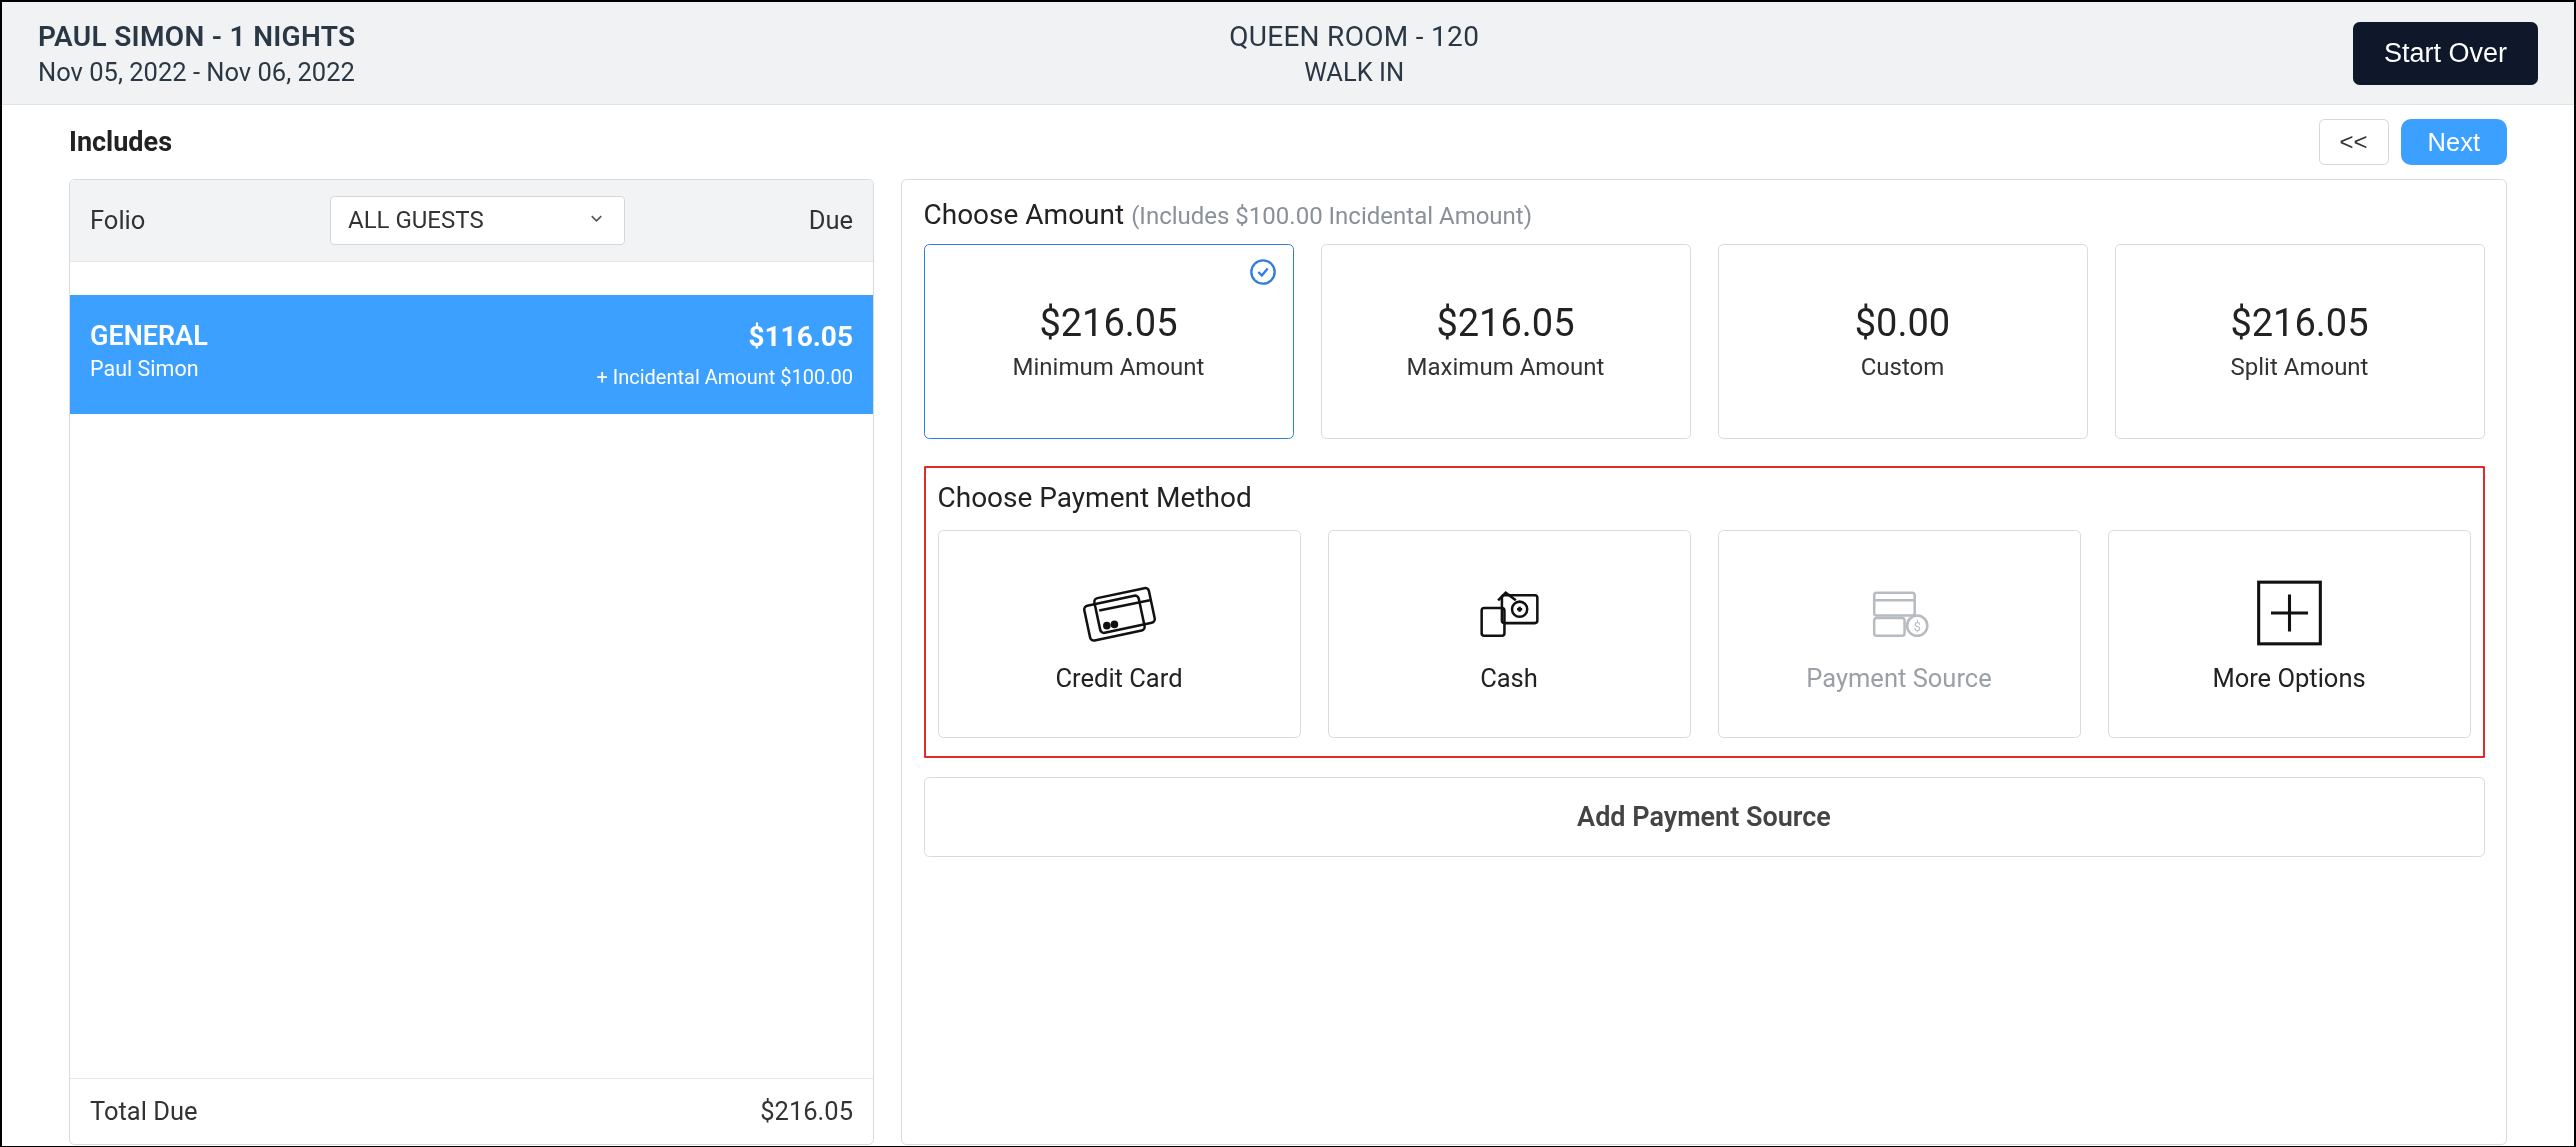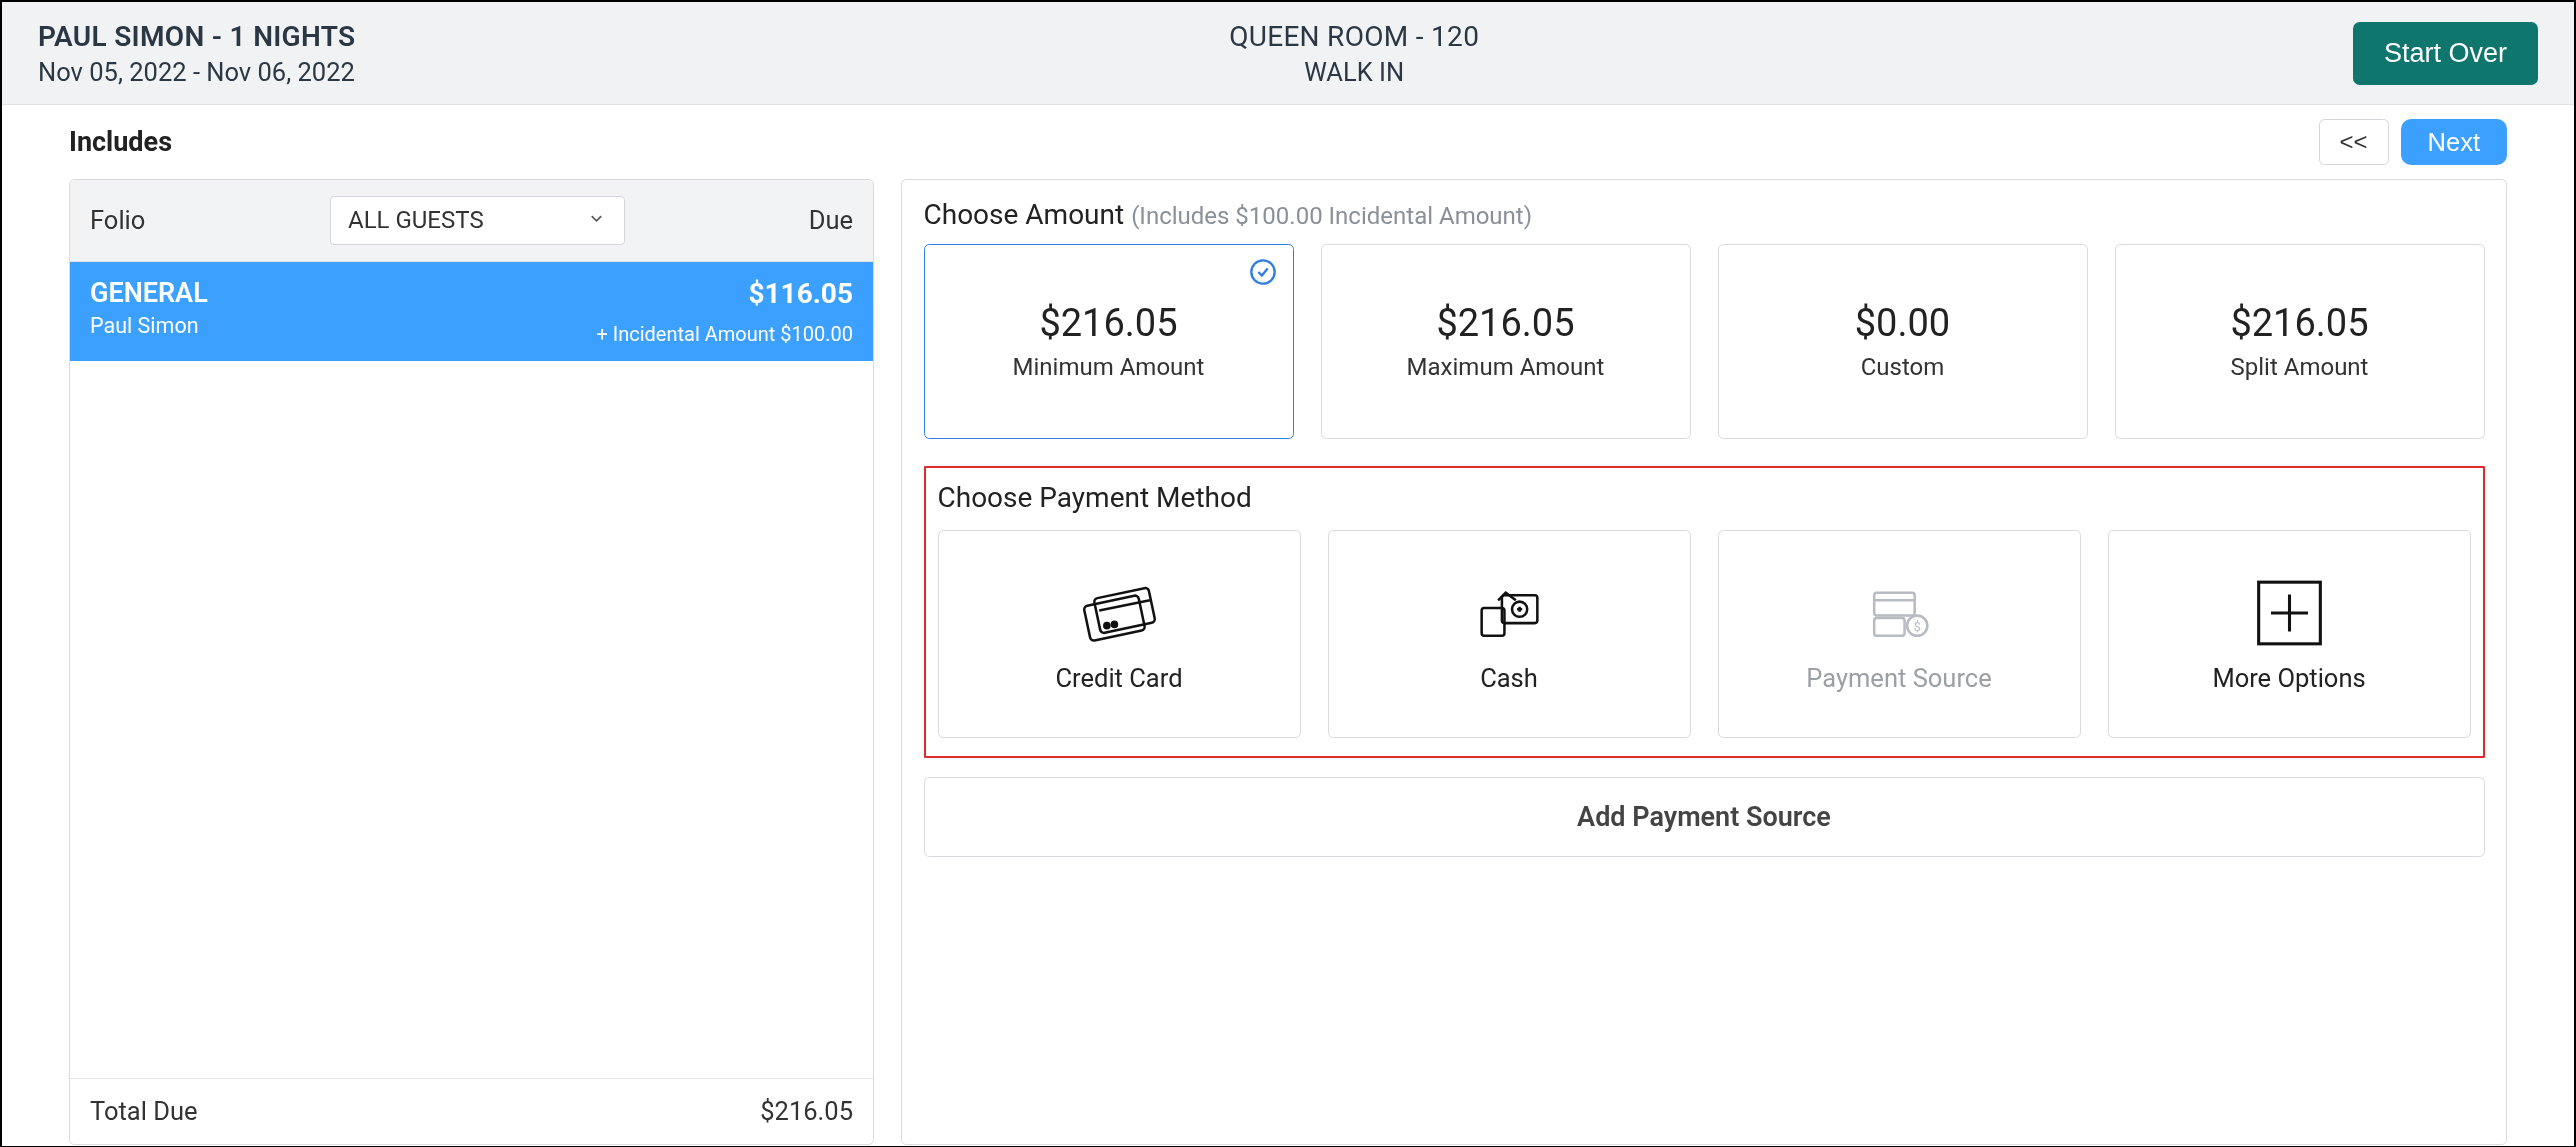--- a/index.html
+++ b/index.html
@@ -20,21 +20,21 @@
     border-bottom: 0.7px solid #e0e2e4;
     height: 103px;
   }
   .top-left { display: flex; flex-direction: column; }
   .top-left .title { color: #2a3846; font-size: 28px; font-weight: 600; letter-spacing: 0.3px; }
   .top-left .dates { color: #2a3846; font-size: 25.5px; margin-top: 4px; }
   .top-center { text-align: center; }
   .top-center .room { color: #2a3846; font-size: 28px; font-weight: 400; letter-spacing: 0.3px; }
   .top-center .walkin { color: #2a3846; font-size: 25.5px; margin-top: 4px; }
   .start-over {
-    background: #0f766e;
+    background: #0f172a;
     color: #fff;
     border: none;
     border-radius: 6.7px;
     font-size: 27px;
     padding: 16px 31px;
     cursor: pointer;
   }
   .sub-bar {
     display: flex;
     align-items: center;
@@ -97,24 +97,25 @@
     padding: 9.4px 17.5px;
     font-size: 24px;
     color: #333;
     width: 295px;
     cursor: pointer;
   }
   .chevron-down-icon svg { width: 19px; height: 19px; }
   .folio-item {
     background: #3ba0ff;
     color: #fff;
-    padding: 15px 20px;
+    padding: 25px 20px;
     display: flex;
     justify-content: space-between;
     align-items: flex-start;
+    margin-top: 33px;
   }
   .folio-item .left { display:flex; flex-direction:column; gap:4px; }
   .folio-item .name { font-size: 27px; font-weight: 600; }
   .folio-item .guest { font-size: 21.5px; }
   .folio-item .rightcol { display:flex; flex-direction:column; align-items:flex-end; gap:12px; }
   .folio-item .amount { font-size: 28px; font-weight: 700; }
   .folio-item .inc { font-size: 20px; }
   .folio-body { flex: 1; }
   .folio-footer {
     border-top: 0.7px solid #e3e5e8;

